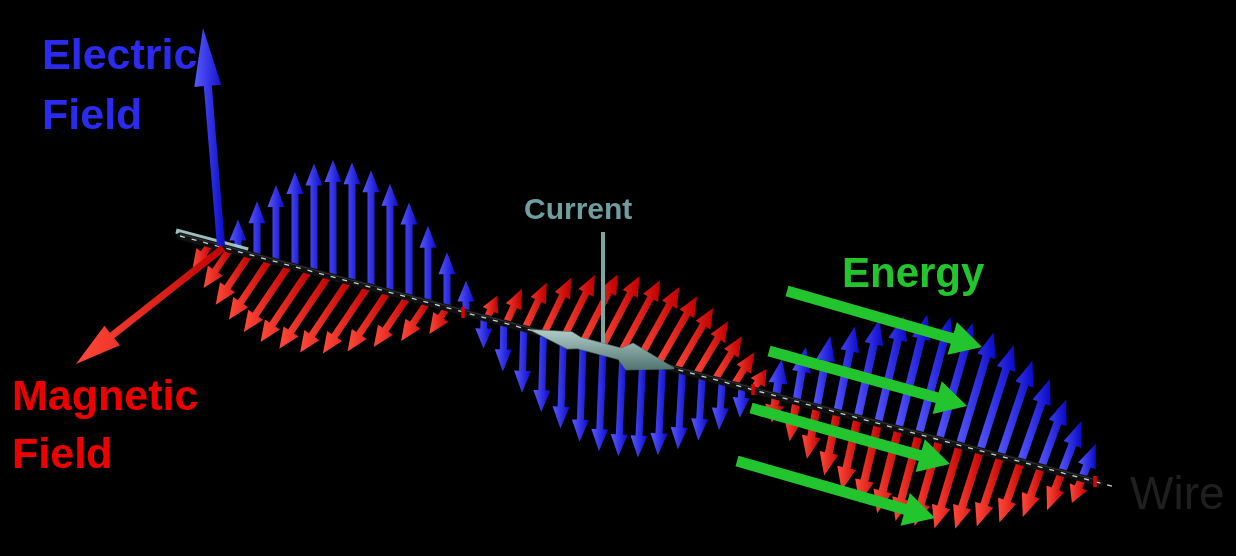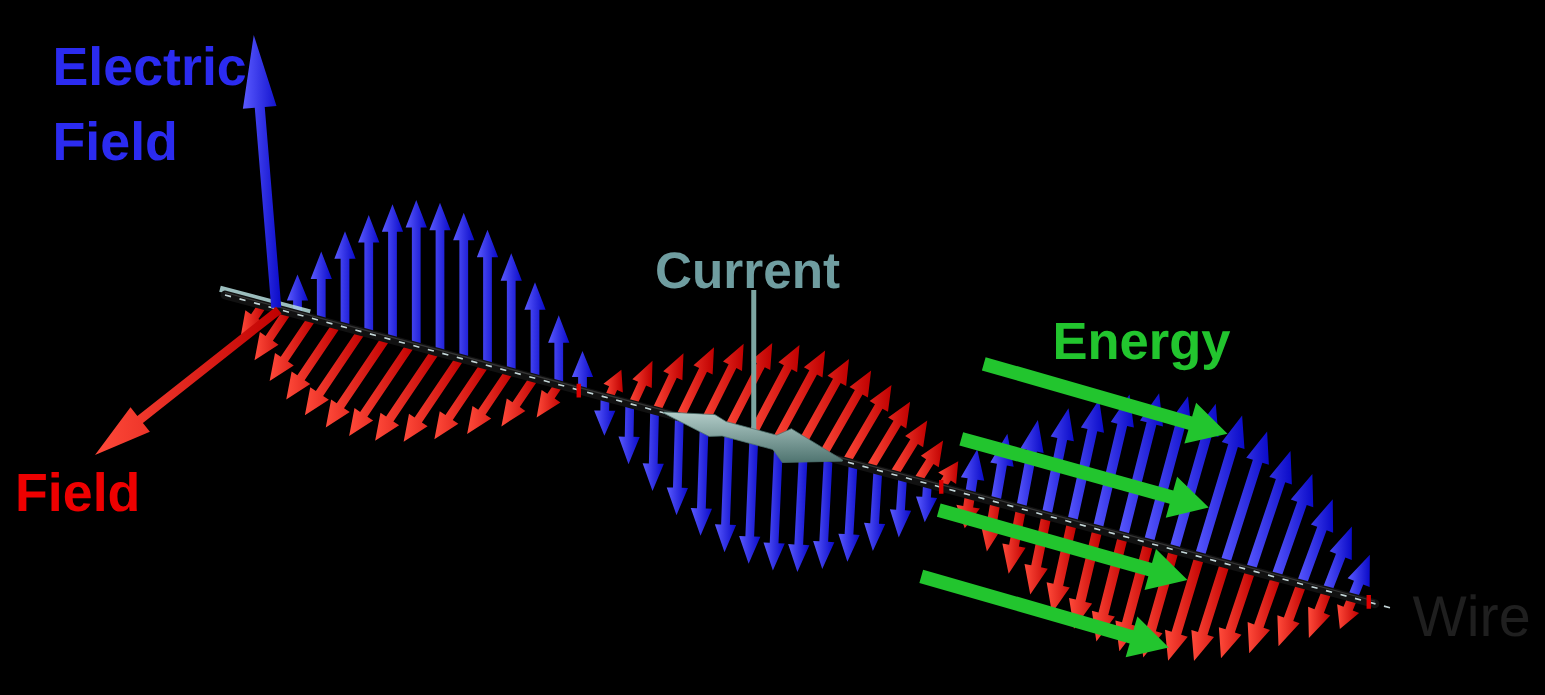--- a/index.html
+++ b/index.html
@@ -156,21 +156,22 @@
       <polygon points="749.5,413.3 918.7,460.9 915.6,472.0 950.0,464.0 924.8,439.2 921.6,450.3 752.5,402.7" fill="#22c52e"></polygon>
       <polygon points="735.5,466.3 903.7,514.7 900.5,525.8 935.0,518.0 909.9,493.1 906.7,504.1 738.5,455.7" fill="#22c52e"></polygon>
     </svg>
 
   <div class="lbl" style="left: 42px; top: 24px; color: rgb(43, 43, 240); font-size: 43px; font-weight: 600; line-height: 60px;">
     <div>Electric</div>
     <div>Field</div>
   </div>
 
   <div class="lbl" style="left: 12px; top: 366px; color: rgb(238, 0, 0); font-size: 43px; font-weight: 600; line-height: 58px;">
+    <div>Magnetic</div>
     <div>Field</div>
   </div>
 
-  <div class="lbl" style="left: 524px; top: 188px; color: rgb(111, 157, 160); font-size: 41px; font-weight: 600;">Current</div>
+  <div class="lbl" style="left: 524px; top: 188px; color: rgb(111, 157, 160); font-size: 30px; font-weight: 600;">Current</div>
 
   <div class="lbl" style="left: 842px; top: 244px; color: rgb(34, 197, 46); font-size: 42px; font-weight: 700;">Energy</div>
 
   <div class="lbl" style="left: 1130px; top: 462px; color: rgb(31, 31, 31); font-size: 46px; font-weight: 400;">Wire</div>
 </div>
 
 </body></html>

